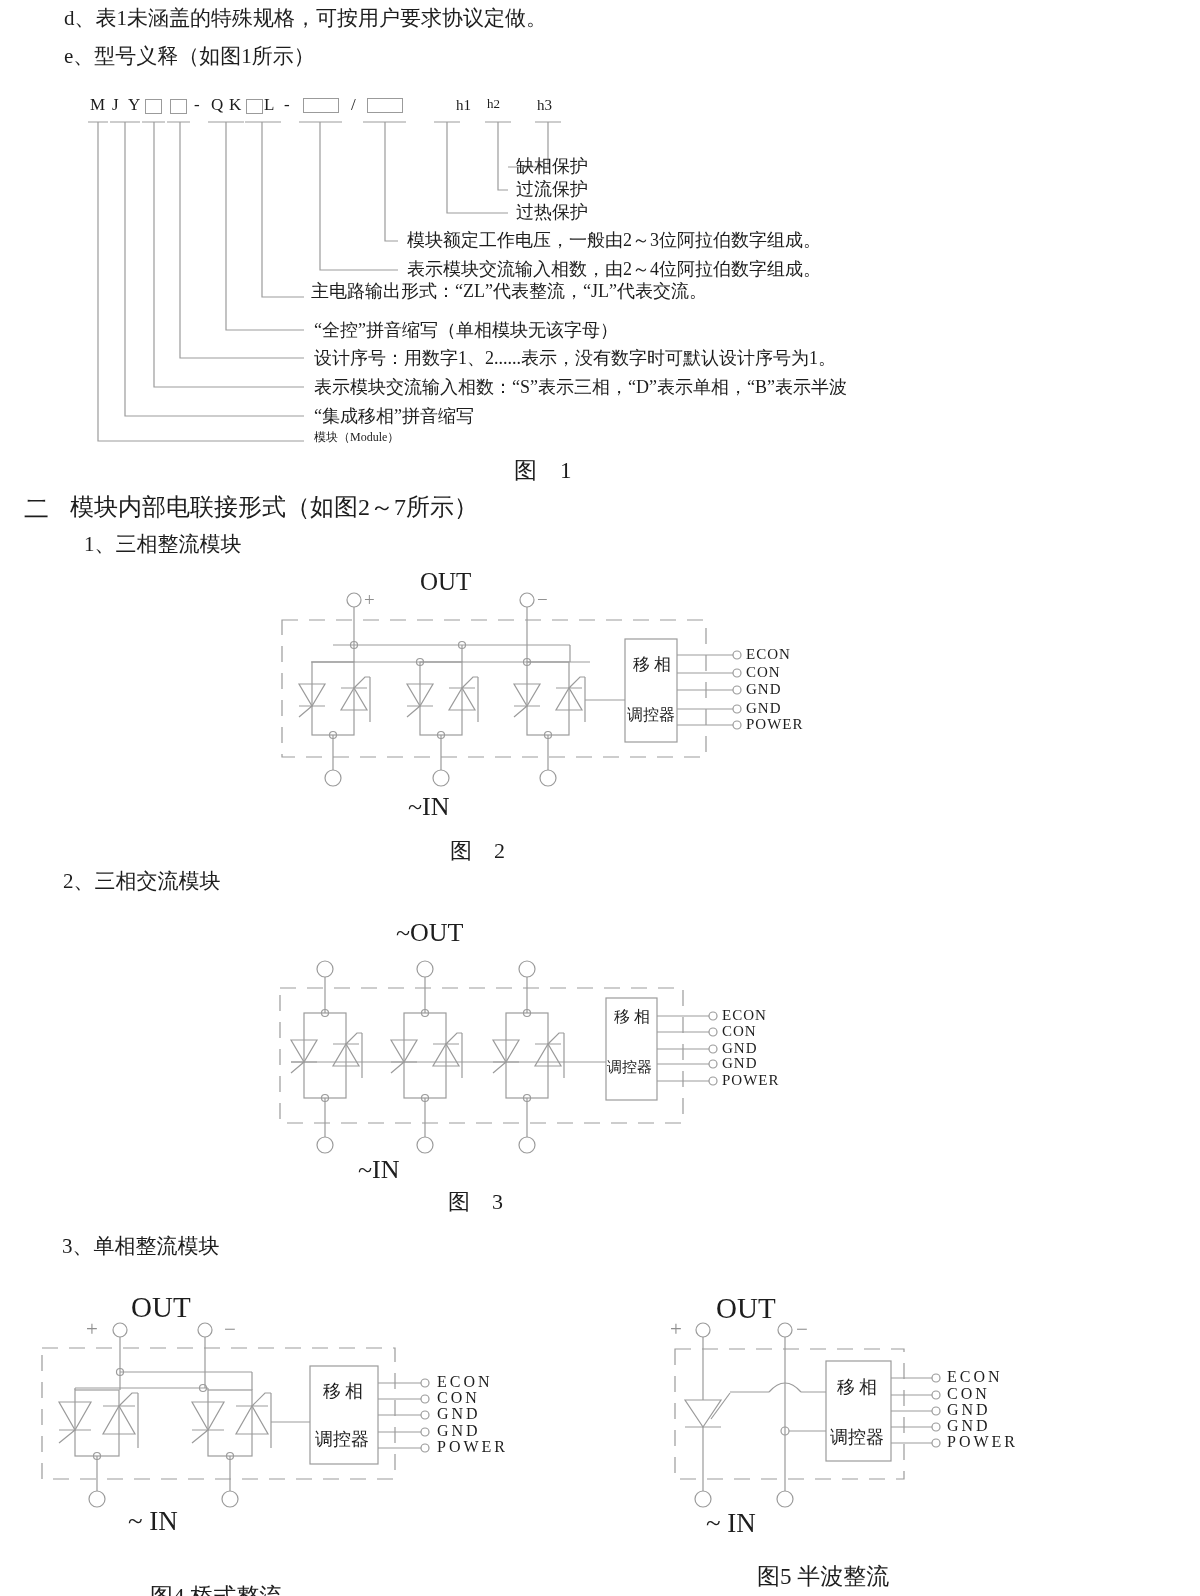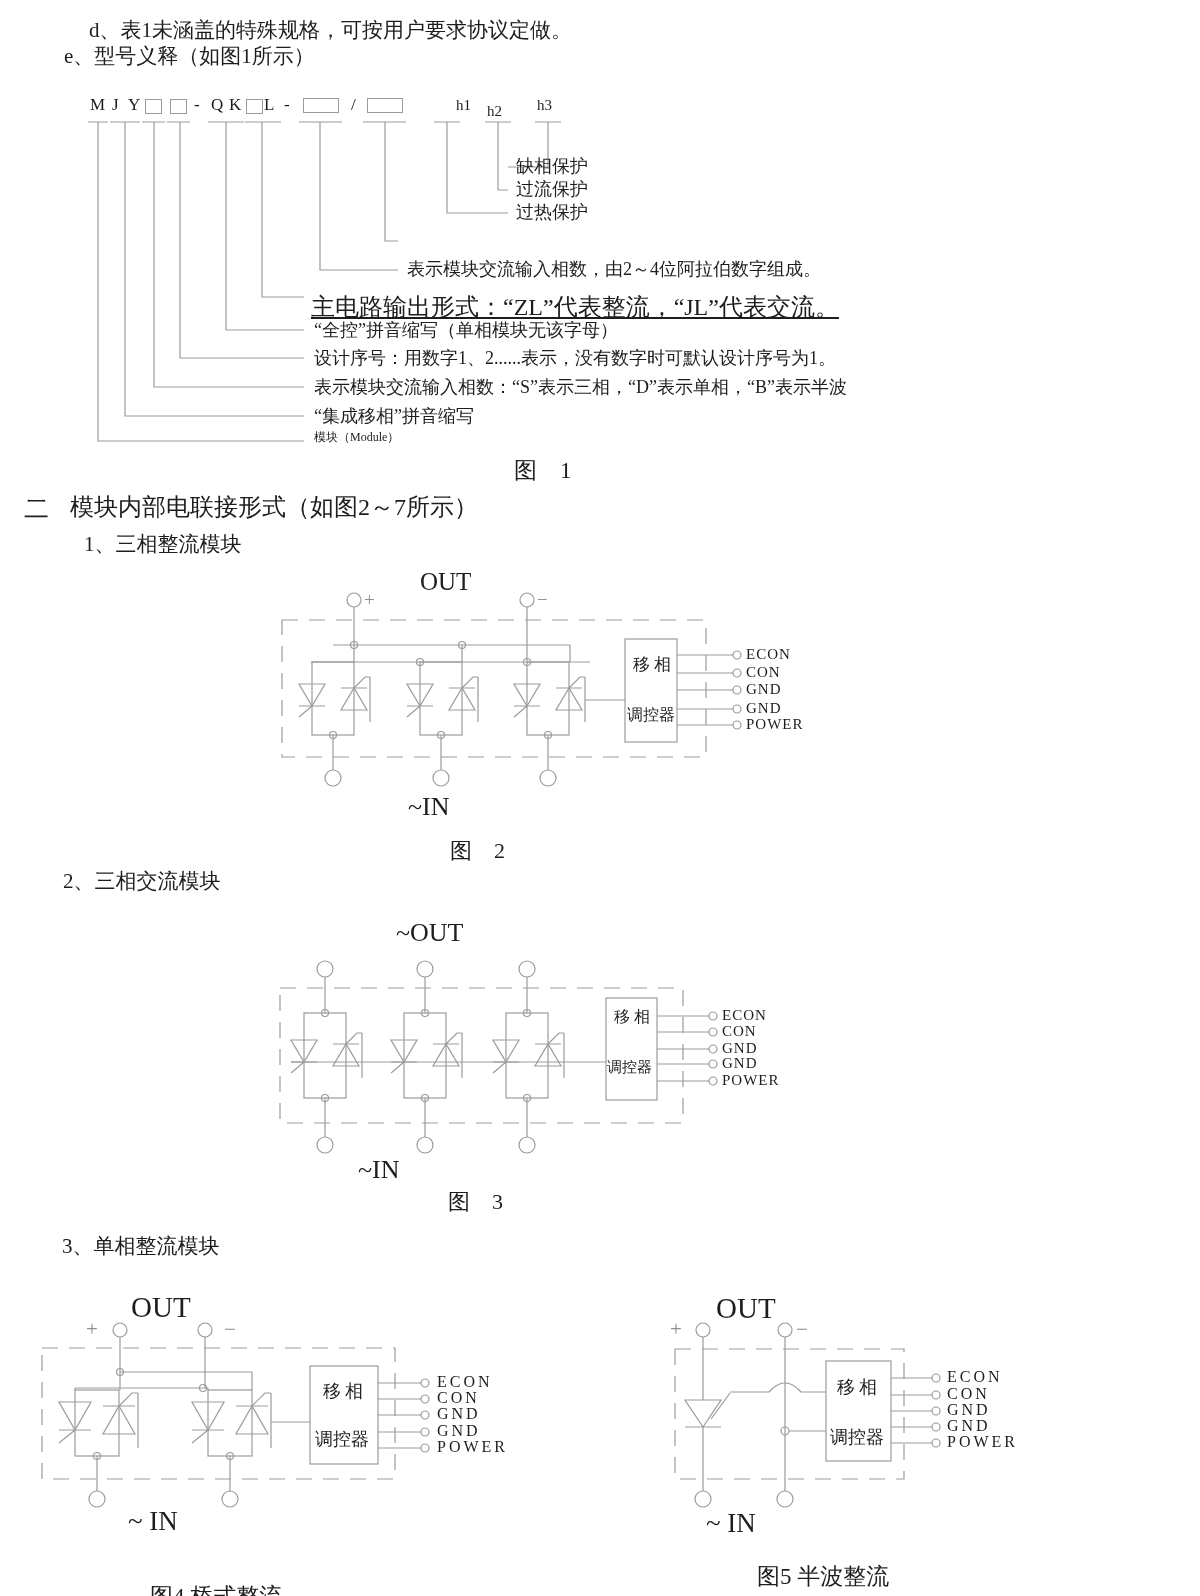--- a/index.html
+++ b/index.html
@@ -177,46 +177,47 @@
       <rect x="826" y="1361" width="65" height="100"></rect>
       <path d="M891 1378H932 M891 1395H932 M891 1411H932 M891 1427H932 M891 1443H932"></path>
       <circle cx="936" cy="1378" r="4"></circle>
         <circle cx="936" cy="1395" r="4"></circle>
         <circle cx="936" cy="1411" r="4"></circle>
       <circle cx="936" cy="1427" r="4"></circle>
         <circle cx="936" cy="1443" r="4"></circle>
     </g>
   </svg>
 
-  <div class="t" style="left:64px;top:18px;font-size:21px;margin-left:25px;">d、表1未涵盖的特殊规格，可按用户要求协议定做。</div>
+  <div class="t" style="left:64px;top:6px;font-size:21px;">d、表1未涵盖的特殊规格，可按用户要求协议定做。</div>
   <div class="t" style="left:64px;top:44px;font-size:21px;">e、型号义释（如图1所示）</div>
 
   <div class="t" style="left:90px;top:95px;font-size:17px;">M</div>
   <div class="t" style="left:112px;top:95px;font-size:17px;">J</div>
   <div class="t" style="left:128px;top:95px;font-size:17px;">Y</div>
   <div class="mbox" style="left:145px;top:99px;width:15px;height:13px;"></div>
   <div class="mbox" style="left:170px;top:99px;width:15px;height:13px;"></div>
   <div class="t" style="left:194px;top:95px;font-size:17px;">-</div>
   <div class="t" style="left:211px;top:95px;font-size:17px;">Q</div>
   <div class="t" style="left:229px;top:95px;font-size:17px;">K</div>
   <div class="mbox" style="left:246px;top:99px;width:15px;height:13px;"></div>
   <div class="t" style="left:264px;top:95px;font-size:17px;">L</div>
   <div class="t" style="left:284px;top:95px;font-size:17px;">-</div>
   <div class="mbox" style="left:303px;top:98px;width:34px;height:13px;"></div>
   <div class="t" style="left:351px;top:95px;font-size:17px;">/</div>
   <div class="mbox" style="left:367px;top:98px;width:34px;height:13px;"></div>
   <div class="t" style="left:436px;top:97px;font-size:15px;margin-left:20px;">h1</div>
-  <div class="t" style="left:487px;top:103px;font-size:15px;">h2</div>
+  <div class="t" style="left:487px;top:97px;font-size:13px;">h2</div>
   <div class="t" style="left:537px;top:97px;font-size:15px;">h3</div>
 
   <div class="t" style="left:516px;top:156px;font-size:18px;">缺相保护</div>
   <div class="t" style="left:516px;top:179px;font-size:18px;">过流保护</div>
   <div class="t" style="left:516px;top:202px;font-size:18px;">过热保护</div>
+  <div class="t" style="left:407px;top:230px;font-size:18px;">模块额定工作电压，一般由2～3位阿拉伯数字组成。</div>
   <div class="t" style="left:407px;top:259px;font-size:18px;">表示模块交流输入相数，由2～4位阿拉伯数字组成。</div>
-  <div class="t" style="left:311px;top:294px;font-size:24px;text-decoration:underline;">主电路输出形式：“ZL”代表整流，“JL”代表交流。</div>
+  <div class="t" style="left:311px;top:281px;font-size:18px;">主电路输出形式：“ZL”代表整流，“JL”代表交流。</div>
   <div class="t" style="left:314px;top:320px;font-size:18px;">“全控”拼音缩写（单相模块无该字母）</div>
   <div class="t" style="left:314px;top:348px;font-size:18px;">设计序号：用数字1、2......表示，没有数字时可默认设计序号为1。</div>
   <div class="t" style="left:314px;top:377px;font-size:18px;">表示模块交流输入相数：“S”表示三相，“D”表示单相，“B”表示半波</div>
   <div class="t" style="left:314px;top:406px;font-size:18px;">“集成移相”拼音缩写</div>
   <div class="t" style="left:314px;top:431px;font-size:12px;">模块（Module）</div>
   <div class="t" style="left:514px;top:458px;font-size:23px;">图　1</div>
 
   <div class="t" style="left:24px;top:495px;font-size:25px;">二</div>
   <div class="t" style="left:70px;top:494px;font-size:24px;">模块内部电联接形式（如图2～7所示）</div>
   <div class="t" style="left:84px;top:532px;font-size:21px;">1、三相整流模块</div>

